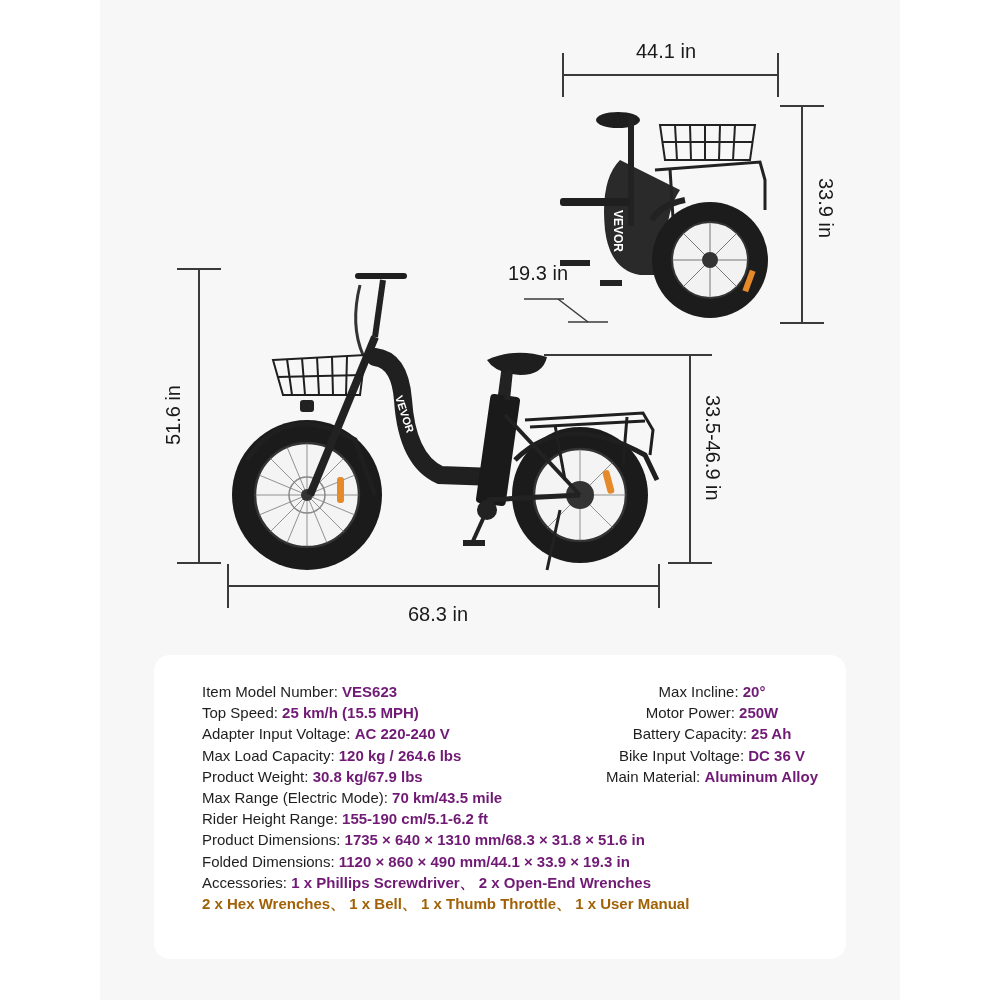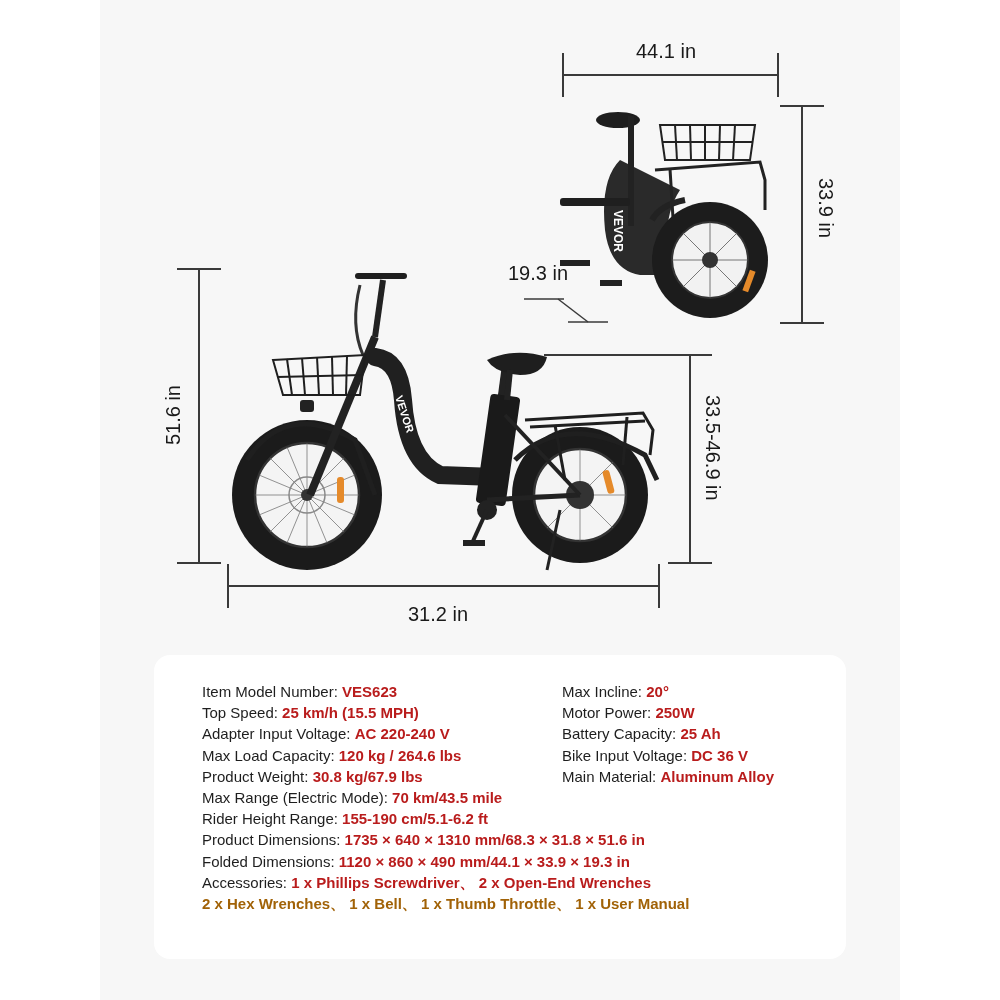--- a/index.html
+++ b/index.html
@@ -5,24 +5,24 @@
   * { box-sizing: border-box; margin: 0; padding: 0; }
   html, body { width: 1000px; height: 1000px; background: #ffffff; overflow: hidden; }
   body { font-family: "Liberation Sans", "DejaVu Sans", sans-serif; color: #222; position: relative; }
   .panel { position: absolute; left: 100px; top: 0; width: 800px; height: 1000px; background: #f7f7f7; }
   .dim-label { position: absolute; font-size: 20px; color: #1a1a1a; white-space: nowrap; }
   .vert { writing-mode: vertical-rl; }
   .line { position: absolute; background: #3a3a3a; }
   .spec-card { position: absolute; left: 154px; top: 655px; width: 692px; height: 304px; background: #ffffff; border-radius: 16px; }
   .spec-col { position: absolute; top: 26px; font-size: 15px; line-height: 21.2px; }
   .spec-col.left { left: 48px; width: 520px; }
-  .spec-col.right { left: 408px; width: 260px; }
+  .spec-col.right { left: 428px; width: 260px; text-align: center; }
   .spec-row { white-space: nowrap; }
   .spec-key { color: #1e1e1e; }
-  .spec-val { color: #b91c1c; font-weight: bold; }
+  .spec-val { color: #701a75; font-weight: bold; }
   .acc-line2 { color: #a16207; font-weight: bold; white-space: nowrap; }
   svg { position: absolute; overflow: visible; }
 </style>
 </head>
 <body>
 
 <div class="panel"></div>
 
 <div class="dim-label" style="left:636px; top:40px;">44.1 in</div>
 <div class="line" style="left:562px; top:74px; width:217px; height:1.5px;"></div>
@@ -91,21 +91,21 @@
 <div class="dim-label vert" style="left:162px; top:385px; transform: rotate(180deg);">51.6 in</div>
 
 <div class="line" style="left:689px; top:354px; width:1.5px; height:208px;"></div>
 <div class="line" style="left:544px; top:354px; width:168px; height:1.5px;"></div>
 <div class="line" style="left:668px; top:562px; width:44px; height:1.5px;"></div>
 <div class="dim-label vert" style="left:701px; top:395px;">33.5-46.9 in</div>
 
 <div class="line" style="left:227px; top:585px; width:432px; height:1.5px;"></div>
 <div class="line" style="left:227px; top:564px; width:1.5px; height:44px;"></div>
 <div class="line" style="left:658px; top:564px; width:1.5px; height:44px;"></div>
-<div class="dim-label" style="left:408px; top:603px;">31.2 in</div>
+<div class="dim-label" style="left:408px; top:603px;">68.3 in</div>
 
 <svg style="left:225px; top:265px;" width="440" height="310" viewBox="0 0 440 310">
 
   <circle cx="82" cy="230" r="75" fill="#1b1b1b"></circle>
   <circle cx="82" cy="230" r="52" fill="#f4f4f4"></circle>
   <circle cx="82" cy="230" r="52" fill="none" stroke="#333" stroke-width="2.5"></circle>
   <g stroke="#666" stroke-width="0.7">
     <line x1="82" y1="178" x2="82" y2="282"></line>
       <line x1="30" y1="230" x2="134" y2="230"></line>
     <line x1="45" y1="193" x2="119" y2="267"></line>

